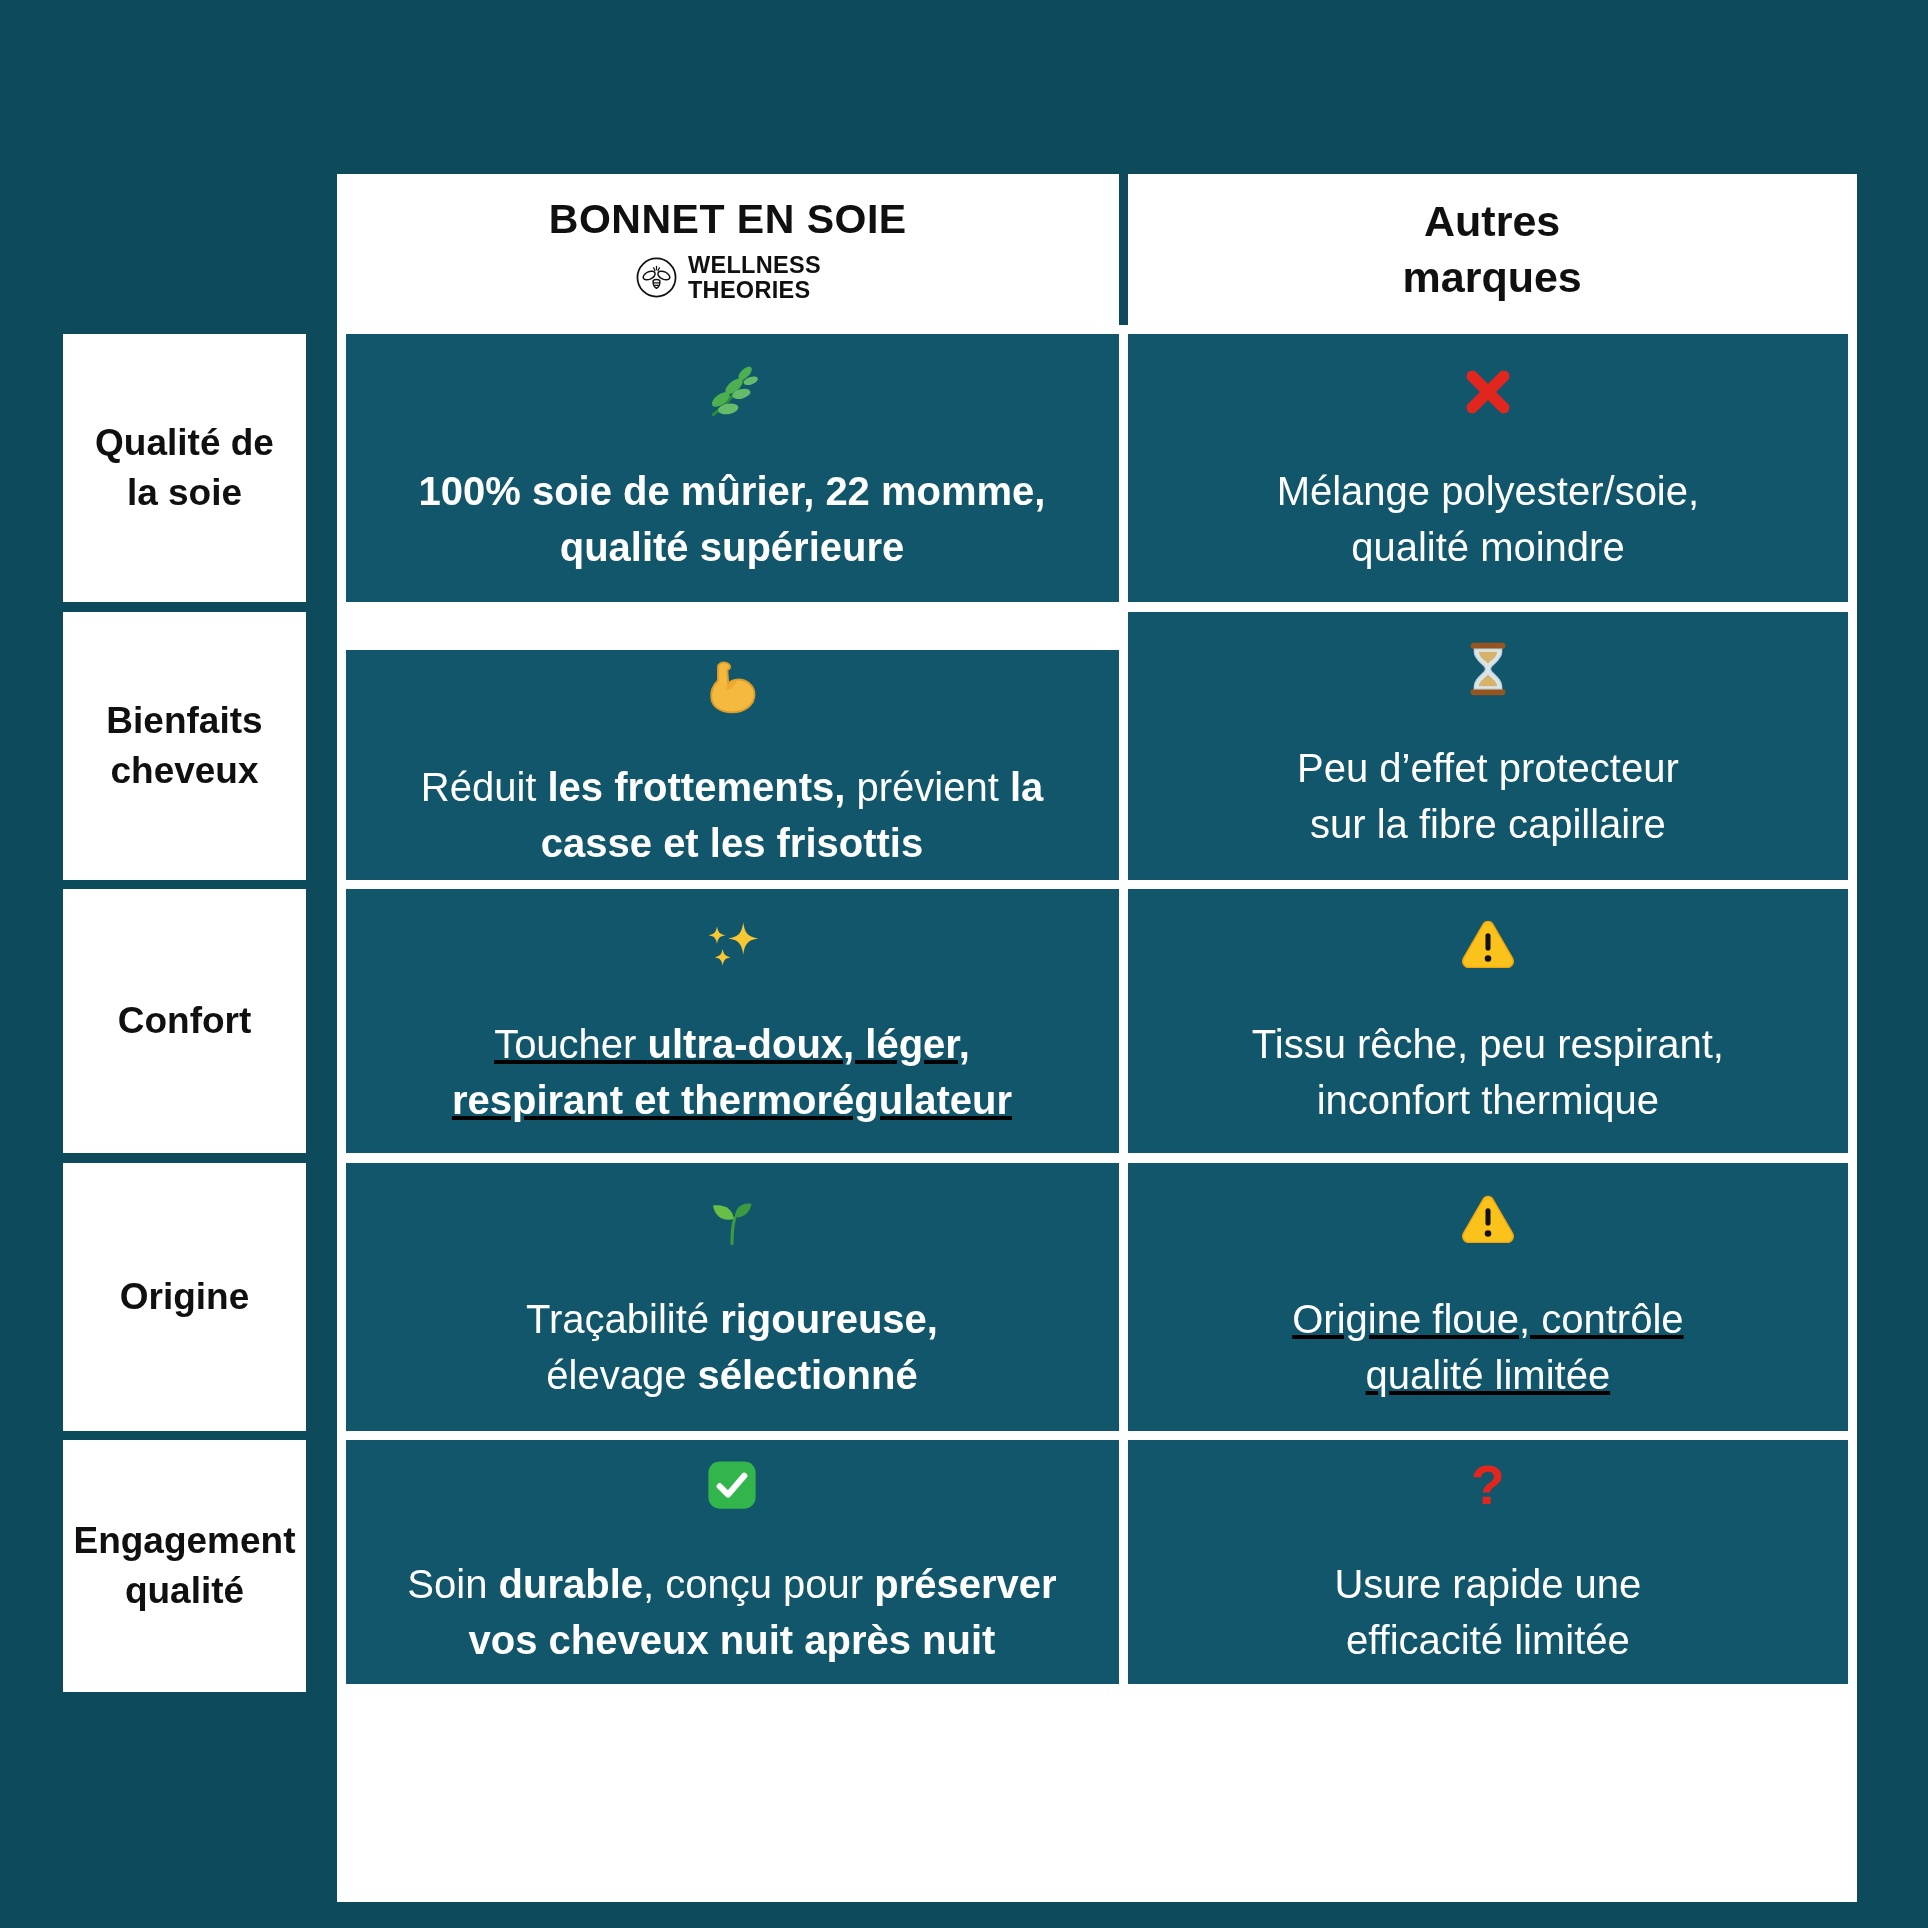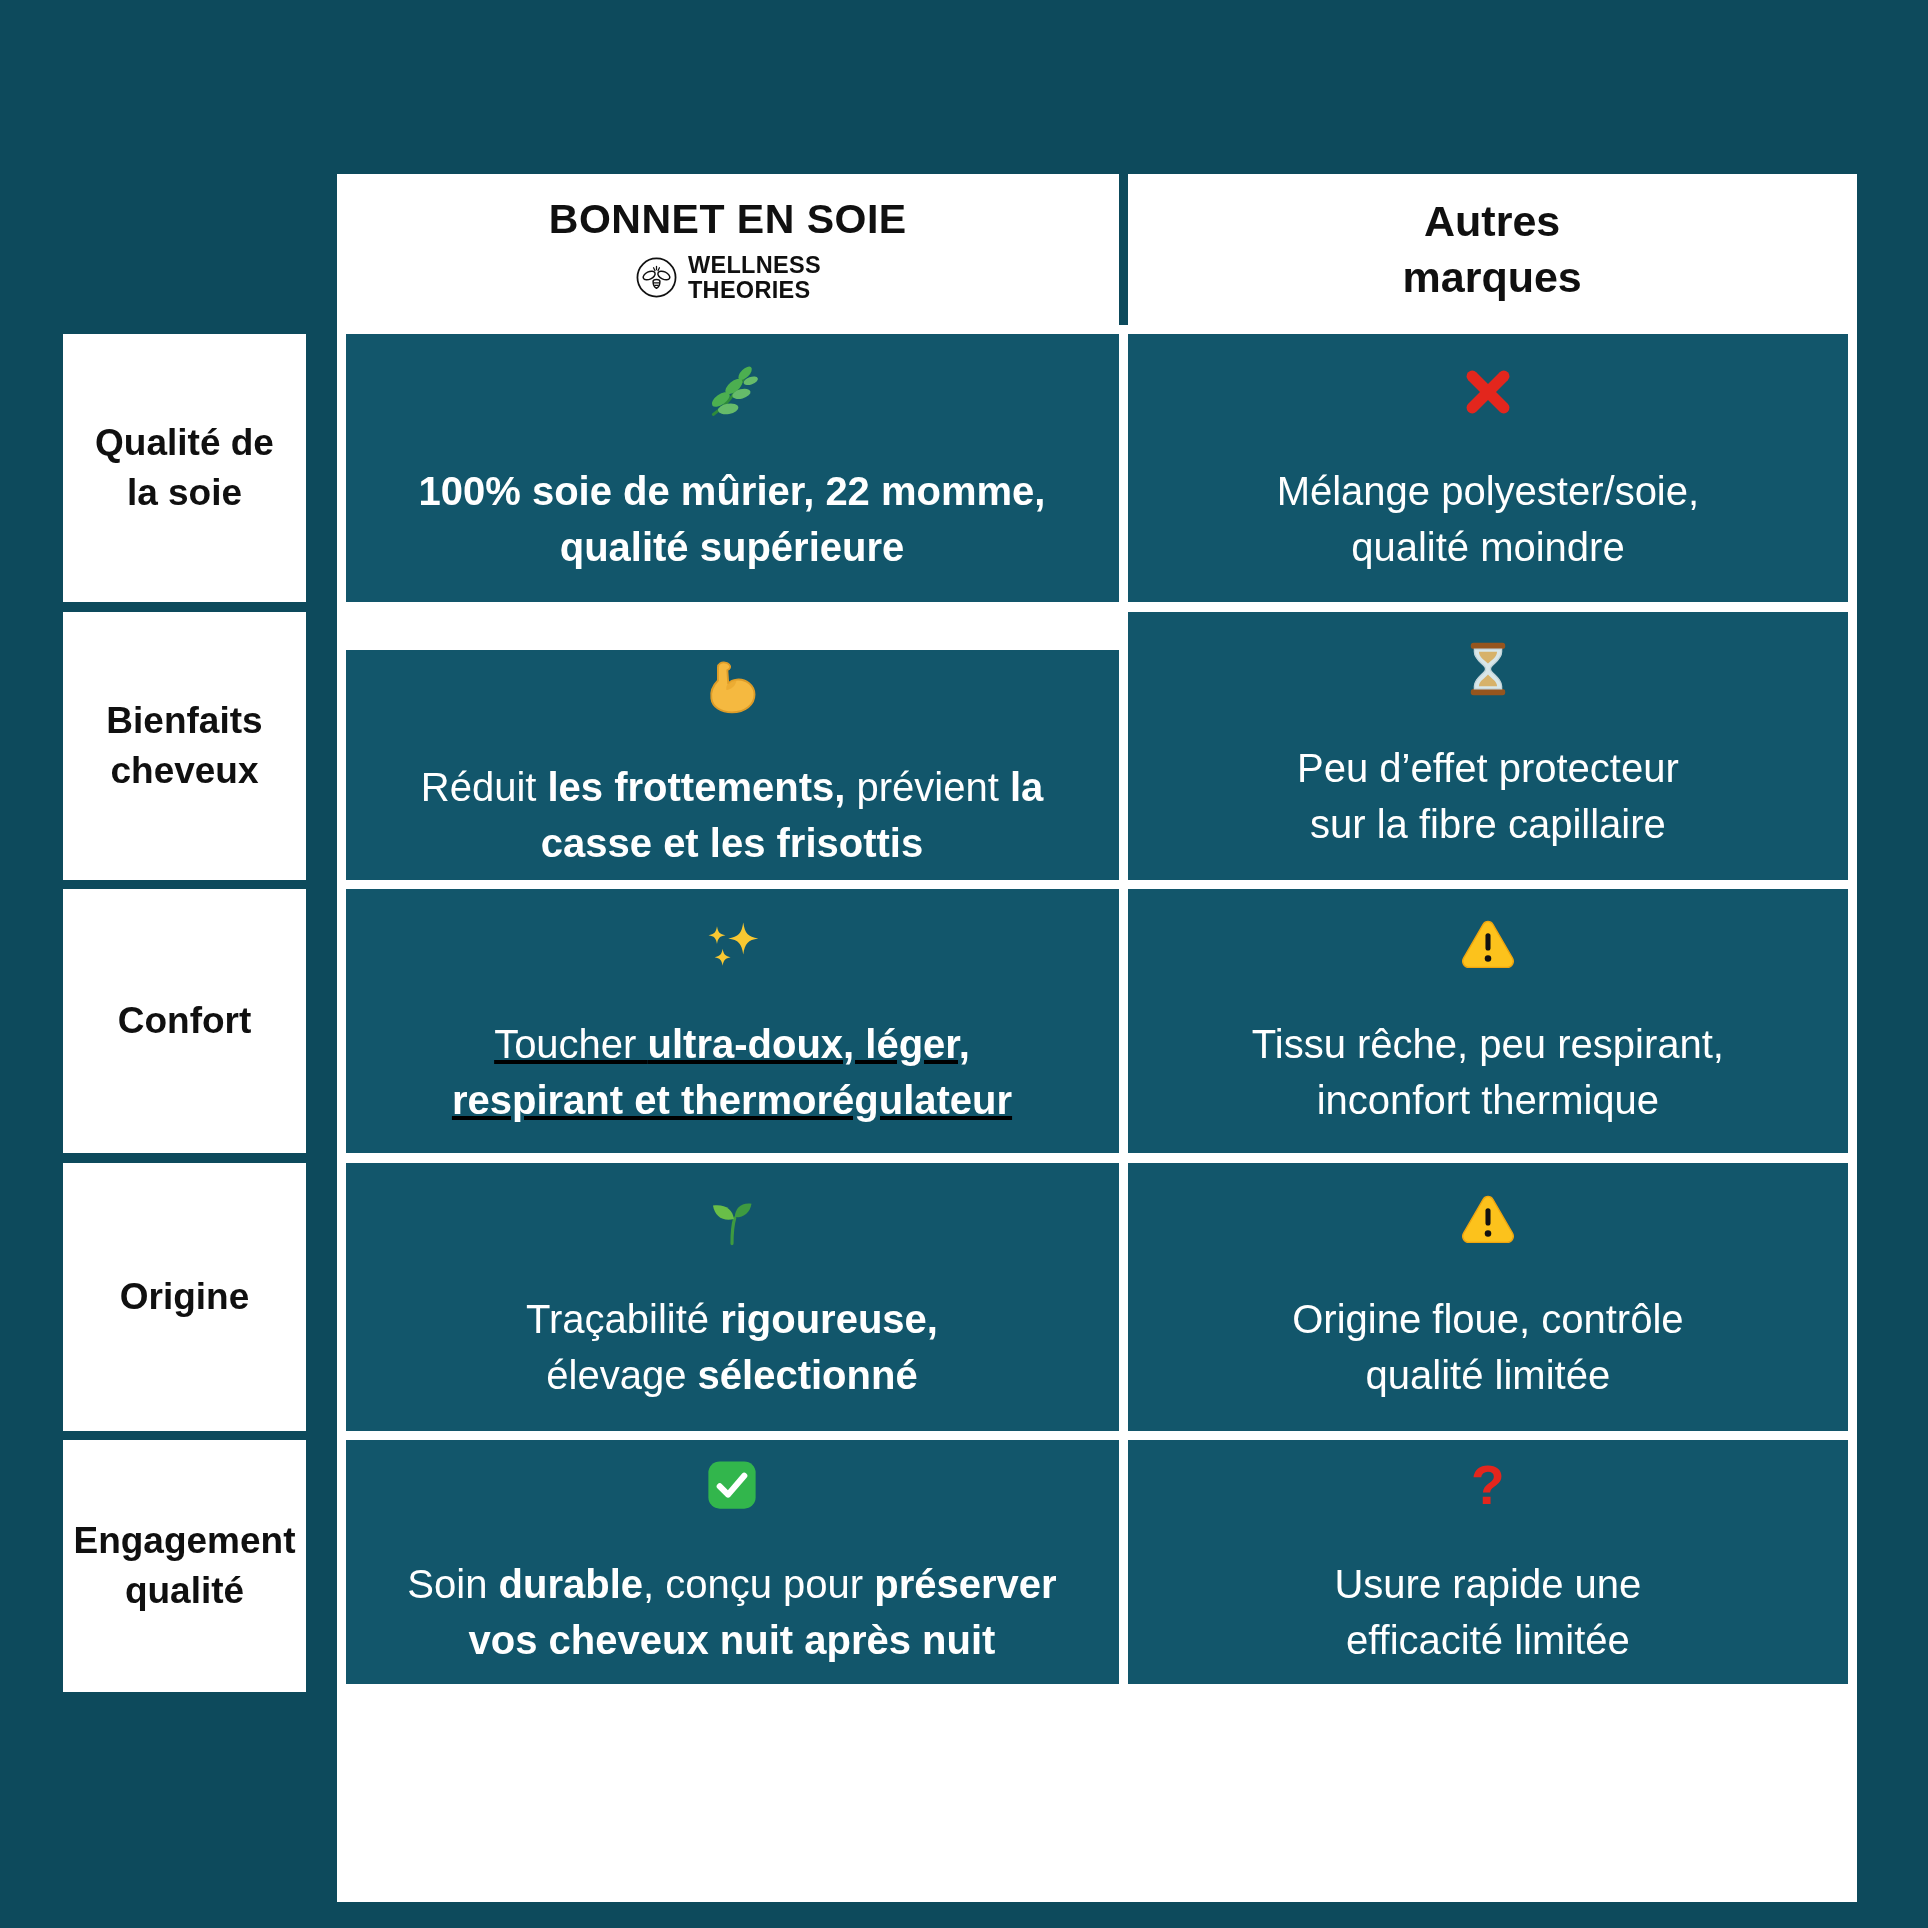--- a/index.html
+++ b/index.html
@@ -218,21 +218,21 @@
             <path d="M32 58 C32 46 32.5 38 35 30" stroke="#3E9A40" stroke-width="3.5" fill="none" stroke-linecap="round"></path>
             <path d="M34 31 C22 34 13 28 11 16 C24 14 33 20 34 31 Z" fill="#69BE48"></path>
             <path d="M35 29 C45 29.5 52 24 53.5 14 C42 12.5 35.5 19 35 29 Z" fill="#3E9A40"></path>
           </svg>
         </span>
         <div class="cell-text">
           <div class="line"><span>Traçabilité </span><span class="b">rigoureuse,</span></div>
           <div class="line"><span>élevage </span><span class="b">sélectionné</span></div>
         </div>
       </div>
-      <div class="cell" style="grid-area: 9 / 4;">
+      <div class="cell" style="grid-area: 9 / 4; text-decoration: underline;">
         <span class="icon">
           <svg viewBox="0 0 64 64" width="58" height="58">
             <path d="M32 6 C34.2 6 36.2 7.2 37.4 9.2 L59 46.5 C60.2 48.6 60.2 51.2 59 53.3 C57.8 55.4 55.6 56.7 53.2 56.7 H10.8 C8.4 56.7 6.2 55.4 5 53.3 C3.8 51.2 3.8 48.6 5 46.5 L26.6 9.2 C27.8 7.2 29.8 6 32 6 Z" fill="#FCC21C" stroke="#EFA50E" stroke-width="1.5"></path>
             <rect x="29.2" y="19" width="5.6" height="19" rx="2.8" fill="#111"></rect>
             <circle cx="32" cy="47" r="3.6" fill="#111"></circle>
           </svg>
         </span>
         <div class="cell-text">
           <div class="line"><span>Origine floue, contrôle</span></div>
           <div class="line"><span>qualité limitée</span></div>

